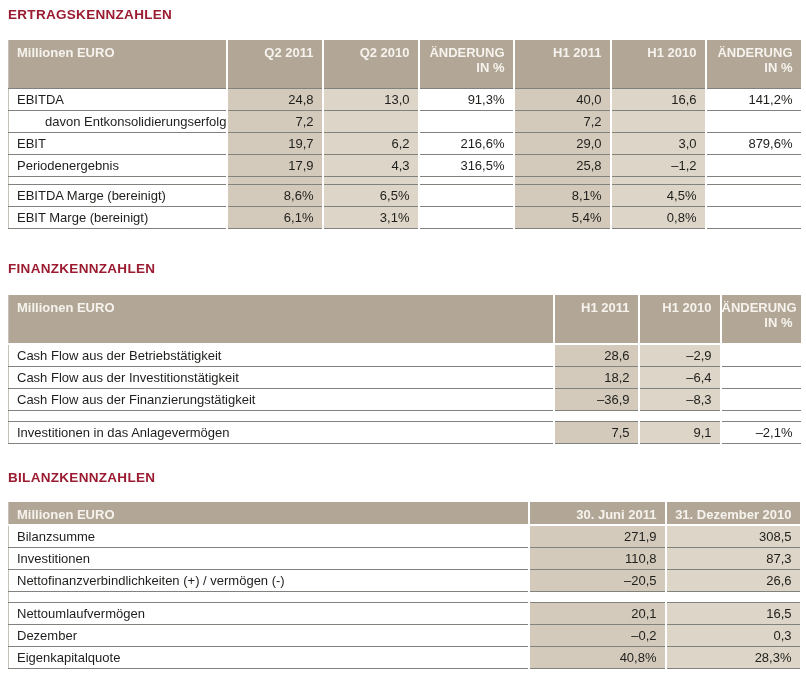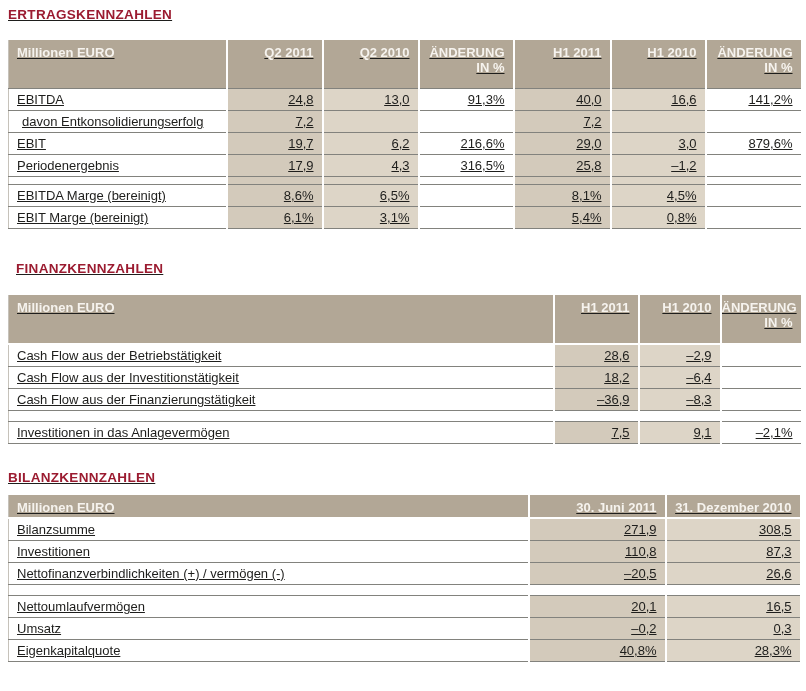--- a/index.html
+++ b/index.html
@@ -1,32 +1,32 @@
 <!DOCTYPE html>
 <html><head>
 <meta charset="utf-8">
 <style>
   html, body { margin: 0; padding: 0; background: #ffffff; }
   body {
     width: 806px; height: 691px; overflow: hidden;
     font-family: "Liberation Sans", sans-serif;
     color: #1e1e1c;
   }
-  .page { box-sizing: border-box; width: 806px; padding: 6px 7px 0 8px; text-decoration: underline; }
+  .page { box-sizing: border-box; width: 806px; padding: 6px 7px 0 8px; }
 
   .sec-title {
     color: #9b1b30;
     font-size: 13.5px;
     font-weight: bold;
     letter-spacing: 0.3px;
     line-height: 14px;
   }
   #sec-1 .sec-title { margin: 2px 0 18px 0; }
-  #sec-2 .sec-title { margin: 33px 0 19px 8px; }
-  #sec-3 .sec-title { margin: 27px 0 10px 0; }
+  #sec-2 .sec-title { margin: 33px 0 19px 0; }
+  #sec-3 .sec-title { margin: 27px 0 17px 0; }
 
   table.kpi {
     border-collapse: collapse;
     table-layout: fixed;
     width: 791px;
     border-left: 1px solid #c6c2ba;
     border-bottom: 1px solid #82827d;
   }
   .kpi th, .kpi td { overflow: hidden; }
 
@@ -50,21 +50,21 @@
 
   .kpi tbody td {
     font-size: 13px;
     height: 21px;
     text-align: right;
     vertical-align: middle;
     padding: 0 8px 0 0;
     white-space: nowrap;
   }
   .kpi tbody td.c-label { text-align: left; padding: 0 0 0 8px; background: #ffffff; }
-  .kpi tbody td.indent { padding-left: 13px; margin-left: 44px; }
+  .kpi tbody td.indent { padding-left: 36px; margin-left: 44px; }
 
   .kpi tbody tr { border-top: 1px solid #82827d; }
   .kpi tbody tr.first { border-top: 2px solid #ffffff; }
 
   .kpi td.c-dark  { background: #d3cabb; border-left: 2px solid #ffffff; }
   .kpi td.c-light { background: #ddd5c7; border-left: 2px solid #ffffff; }
   .kpi td.c-white { background: #ffffff; border-left: 2px solid #ffffff; }
 
   .kpi tr.gap-row td { padding: 0; }
   .kpi tr.gap-row.plain td { background: #ffffff; }
@@ -257,21 +257,21 @@
               <td class="c-label" style="height: 10px;"></td>
               <td class="c-dark" style="height: 10px;"></td>
               <td class="c-light" style="height: 10px;"></td>
             </tr>
             <tr>
               <td class="c-label">Nettoumlaufvermögen</td>
               <td class="c-dark">20,1</td>
               <td class="c-light">16,5</td>
             </tr>
             <tr>
-              <td class="c-label">Umsatz</td>
+              <td class="c-label">Dezember</td>
               <td class="c-dark">–0,2</td>
               <td class="c-light">0,3</td>
             </tr>
             <tr>
               <td class="c-label">Eigenkapitalquote</td>
               <td class="c-dark">40,8%</td>
               <td class="c-light">28,3%</td>
             </tr>
           </tbody>
         </table>

